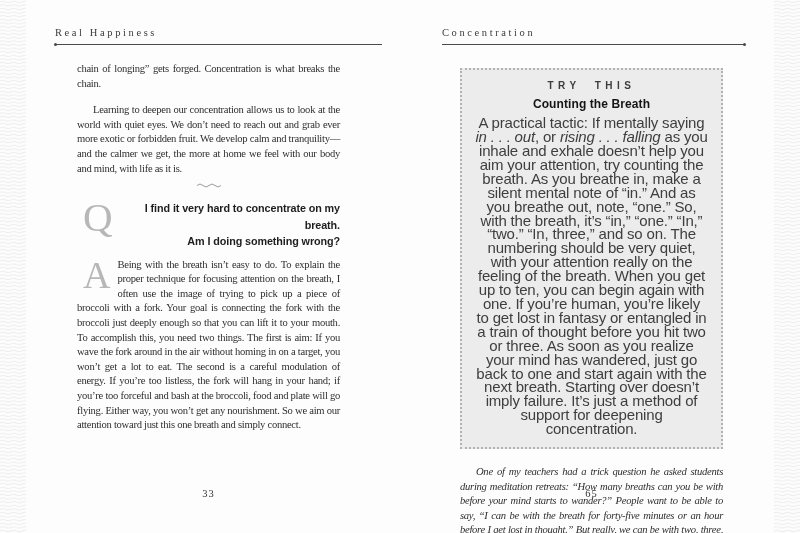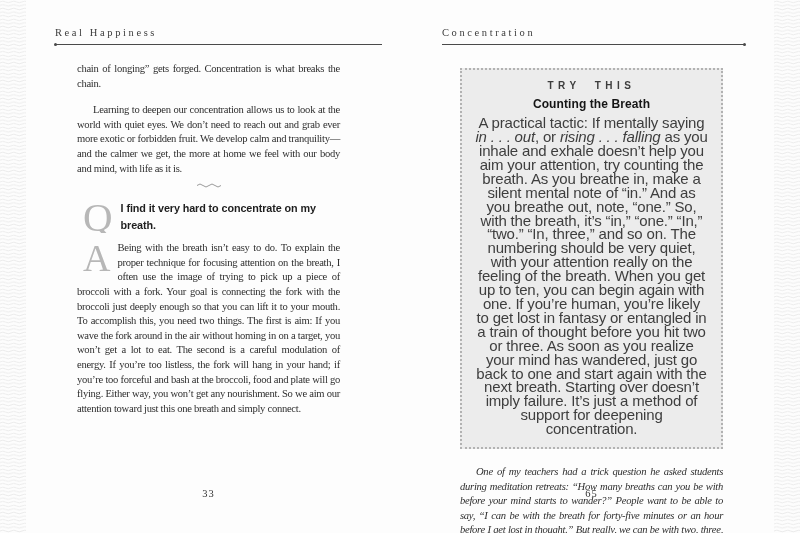--- a/index.html
+++ b/index.html
@@ -40,21 +40,21 @@
   .squiggle-wrap { text-align:center; margin-top:3px; margin-bottom:11px; height:8px; }
 
   .qa-question { margin-bottom:8px; overflow:hidden; }
   .drop-cap {
     float:left; font-family:"Liberation Serif", serif; color:#b7b7b7;
     font-size:41px; line-height:32px; margin:3px 8px 0 6px; letter-spacing:0;
   }
   .qa-question .q-text {
     font-family:"Liberation Sans", sans-serif; font-weight:700;
     font-size:10.8px; line-height:16.5px; letter-spacing:-0.1px; color:#1e1e1e;
-    text-align:left; display:block; padding-top:2px;
+    text-align:right; display:block; padding-top:2px;
   }
   .qa-answer { overflow:visible; }
   .qa-answer .drop-cap { font-size:38px; line-height:30px; margin:2px 7px 0 6px; }
 
   .page-number {
     position:absolute; top:488px; width:263px; text-align:center;
     font-size:10.5px; color:#333; letter-spacing:1px;
   }
 
   
@@ -109,21 +109,21 @@
 
 
       <div class="squiggle-wrap">
         <svg width="26" height="8" xmlns="http://www.w3.org/2000/svg">
           <path d="M1 4.5 Q 4 1.5 7 4.5 T 13 4.5 T 19 4.5 T 25 4.5" fill="none" stroke="#8f8f8f" stroke-width="0.9"></path>
         </svg>
       </div>
 
       <div class="qa-question">
         <span class="drop-cap">Q</span>
-        <span class="q-text"><span>I find it very hard to concentrate on my breath.</span><br></span>
+        <span class="q-text"><span>I find it very hard to concentrate on my breath.</span><br><span>Am I doing something wrong?</span></span>
       </div>
 
       <div class="qa-answer">
         <span class="drop-cap">A</span><span>Being with the breath isn’t easy to do. To explain the proper technique for focusing attention on the breath, I often use the image of trying to pick up a piece of broccoli with a fork. Your goal is connecting the fork with the broccoli just deeply enough so that you can lift it to your mouth. To accomplish this, you need two things. The first is aim: If you wave the fork around in the air without homing in on a target, you won’t get a lot to eat. The second is a careful modulation of energy. If you’re too listless, the fork will hang in your hand; if you’re too forceful and bash at the broccoli, food and plate will go flying. Either way, you won’t get any nourishment. So we aim our attention toward just this one breath and simply connect.</span>
       </div>
     </div>
 
     <div class="page-number" style="left:77px;">33</div>
   </div>
 

